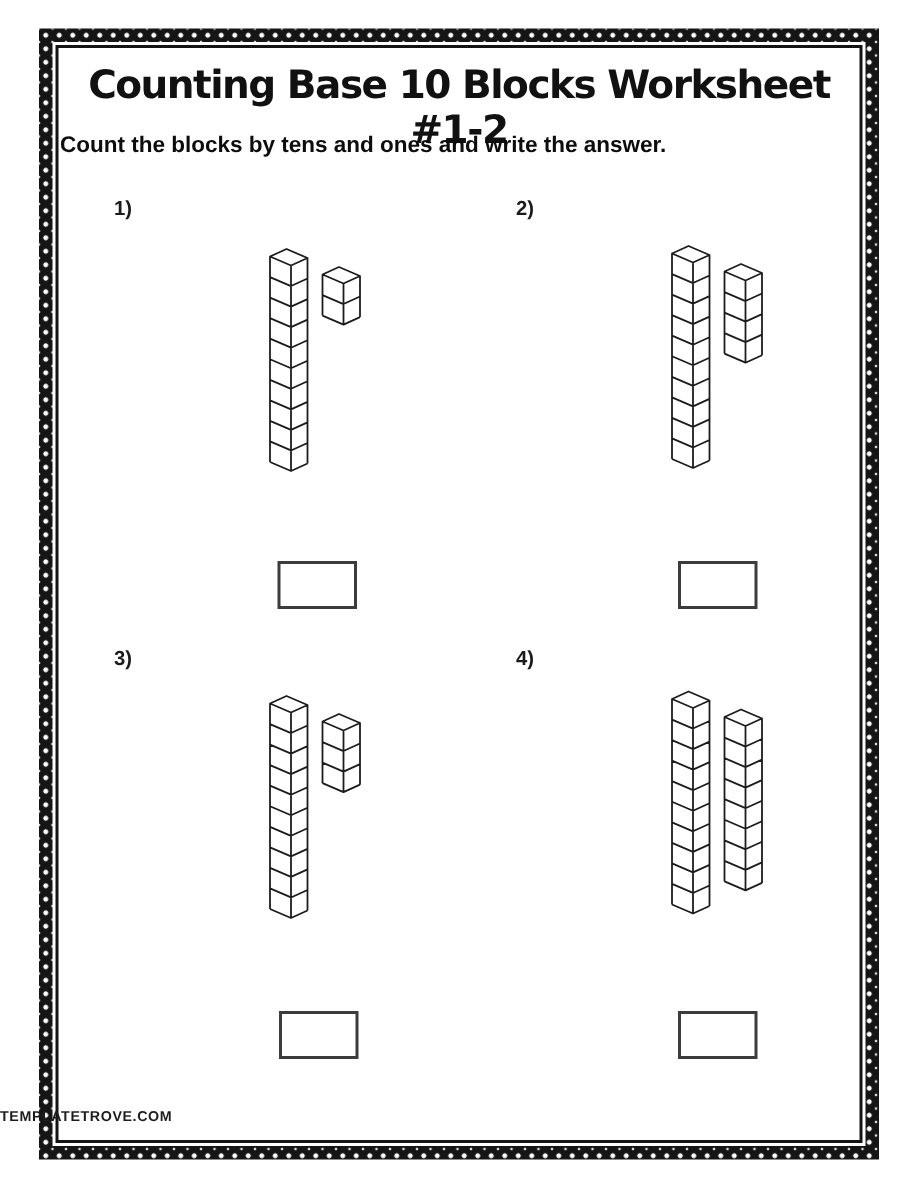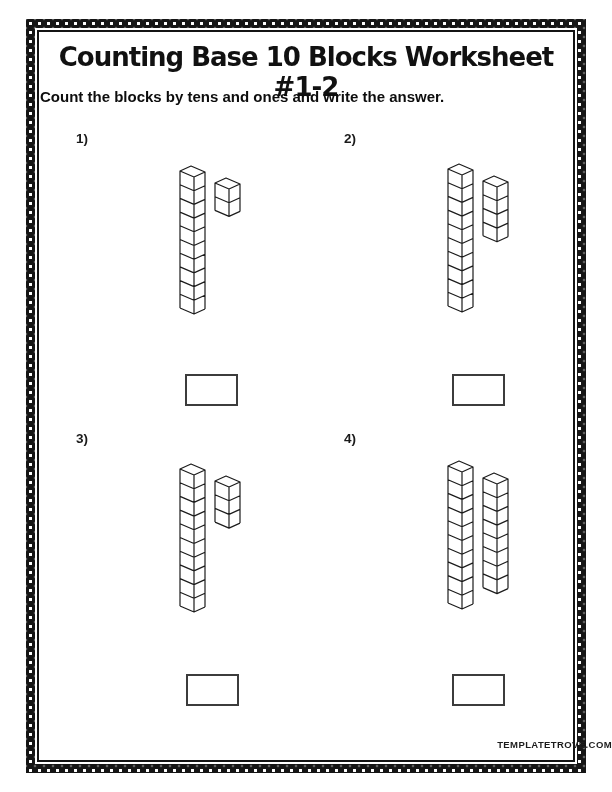--- a/index.html
+++ b/index.html
@@ -36,21 +36,21 @@
   }
   .problem-label{
     position:absolute;font-size:13.5px;font-weight:600;color:#1a1a1a;
   }
   .figure{position:absolute;width:75px;height:165px;}
   .answer-box{
     position:absolute;width:49px;height:28px;background:#ffffff;
     border:2px solid #3c3c3c;
   }
   .footer{
-    position:absolute;left:0;right:0;top:739px;text-align:right;
+    position:absolute;left:0;right:0;top:739px;text-align:left;
     font-size:9.5px;font-weight:bold;letter-spacing:.4px;color:#1c1c1c;
   }
 </style>
 </head>
 <body>
 
 <div class="band"></div>
 <div class="band-mask"></div>
 <div class="inner-border"></div>
 

